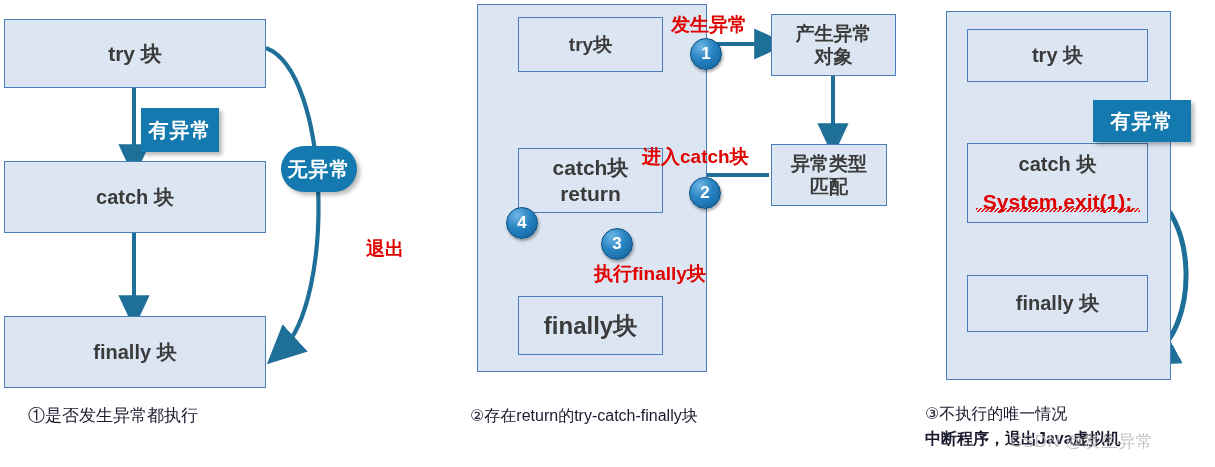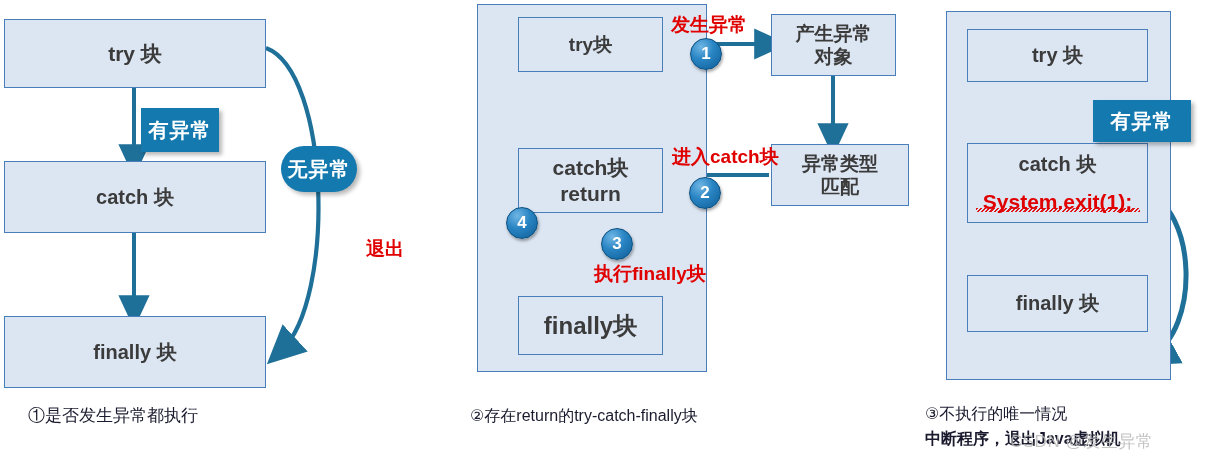--- a/index.html
+++ b/index.html
@@ -173,33 +173,33 @@
 
     <div class="box" style="left:518px;top:296px;width:145px;height:59px;font-size:24px;">
       <span>finally块</span>
     </div>
 
     <div class="box" style="left:771px;top:14px;width:125px;height:62px;font-size:19px;flex-direction:column;align-items:center;">
       <span>产生异常</span>
       <span>对象</span>
     </div>
 
-    <div class="box" style="left:771px;top:144px;width:138px;height:62px;font-size:19px;flex-direction:column;">
+    <div class="box" style="left:771px;top:144px;width:116px;height:62px;font-size:19px;flex-direction:column;">
       <span>异常类型</span>
       <span>匹配</span>
     </div>
 
     <div class="redtext" style="left:671px;top:12px;font-size:19px;">
       <span>发生异常</span>
     </div>
     <div class="numcircle" style="left:690px;top:38px;">
       <span>1</span>
     </div>
 
-    <div class="redtext" style="left:642px;top:144px;font-size:19px;margin-left:30px;">
+    <div class="redtext" style="left:642px;top:144px;font-size:19px;">
       <span>进入catch块</span>
     </div>
     <div class="numcircle" style="left:689px;top:177px;">
       <span>2</span>
     </div>
 
     <div class="numcircle" style="left:601px;top:228px;">
       <span>3</span>
     </div>
     <div class="redtext" style="left:594px;top:261px;font-size:19px;">

